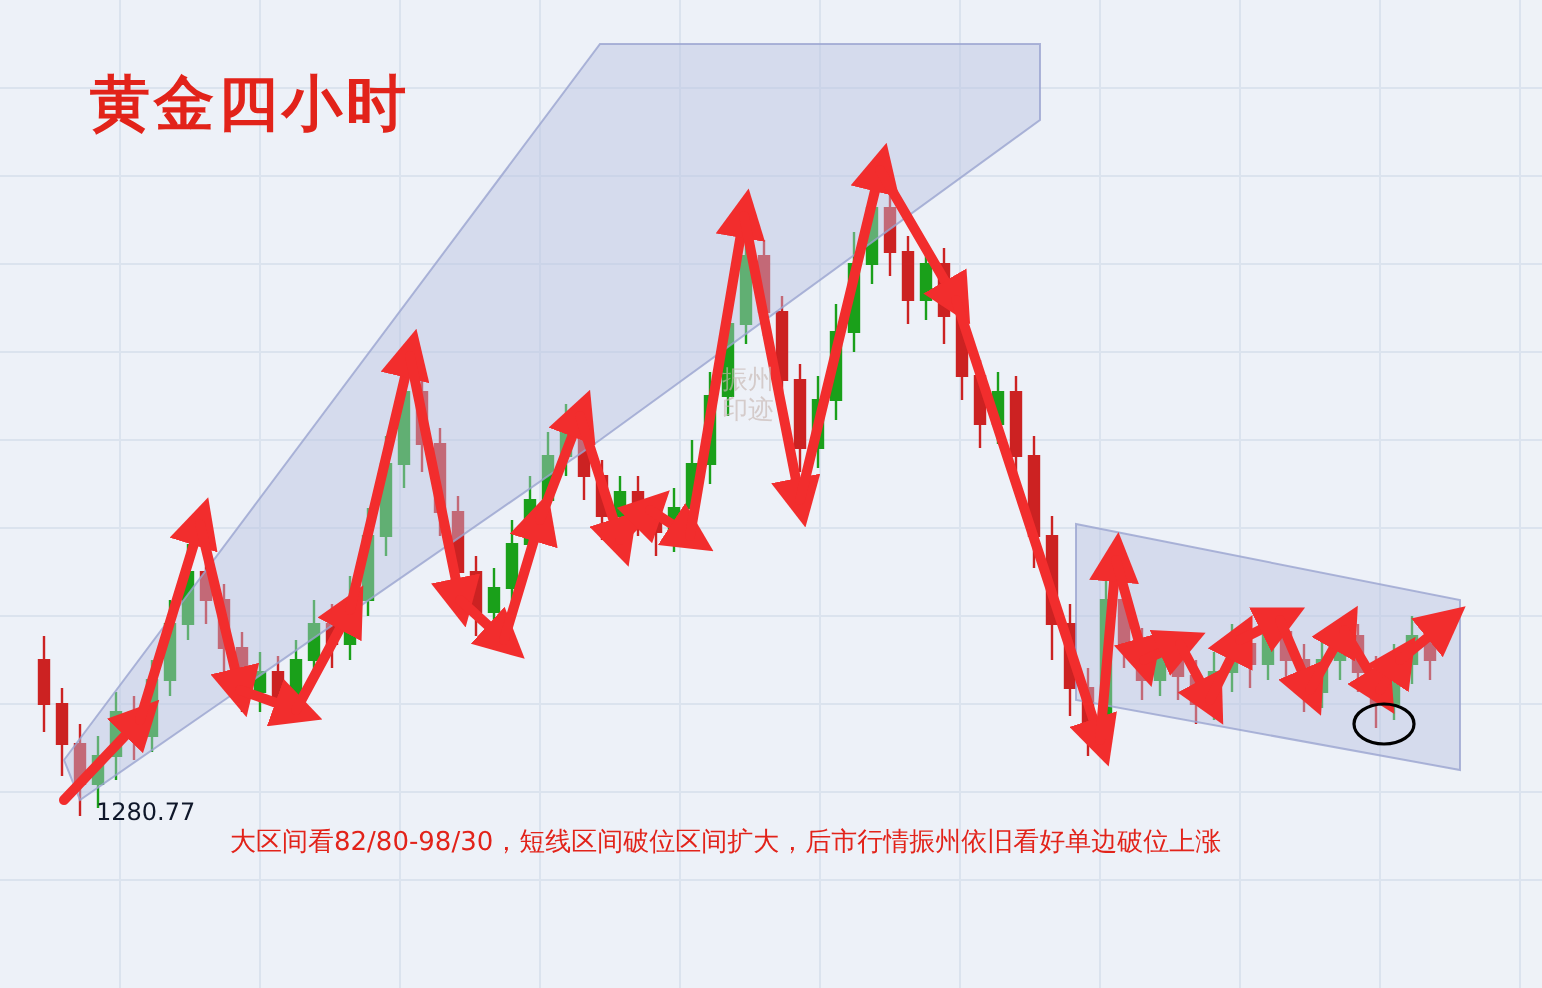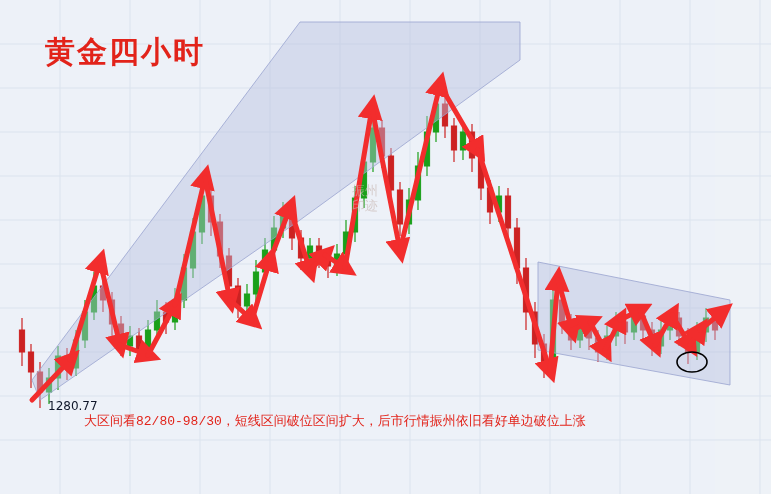--- a/index.html
+++ b/index.html
@@ -17,31 +17,31 @@
     font-family:"DejaVu Sans", sans-serif;
     font-size:30px;font-weight:bold;color:#e2231a;
     letter-spacing:2px;
   }
   .note{
     position:absolute;
     font-family:"DejaVu Sans", sans-serif;
     font-size:13px;color:#e2231a;white-space:nowrap;
   }
   .note1{left:115px;top:386px;}
-  .note2{left:84px;top:412px;font-family:Liberation Mono, monospace;}
+  .note2{left:115px;top:412px;}
   .pricetag{
     position:absolute;left:48px;top:399px;
     font-family:"DejaVu Sans", sans-serif;
     font-size:12px;color:#0f172a;
   }
   .watermark{
     position:absolute;left:352px;top:183px;width:44px;height:44px;
     font-family:"DejaVu Sans", sans-serif;
     font-size:13px;color:#c8b7b2;opacity:.65;
-    text-align:left;line-height:15px;
+    text-align:center;line-height:15px;
   }
 </style>
 </head>
 <body>
 
 <div id="stage">
 
   <svg id="grid">
       <line x1="0" y1="44" x2="771" y2="44" stroke="#dbe3ee" stroke-width="1"></line>
       <line x1="0" y1="88" x2="771" y2="88" stroke="#dbe3ee" stroke-width="1"></line>

